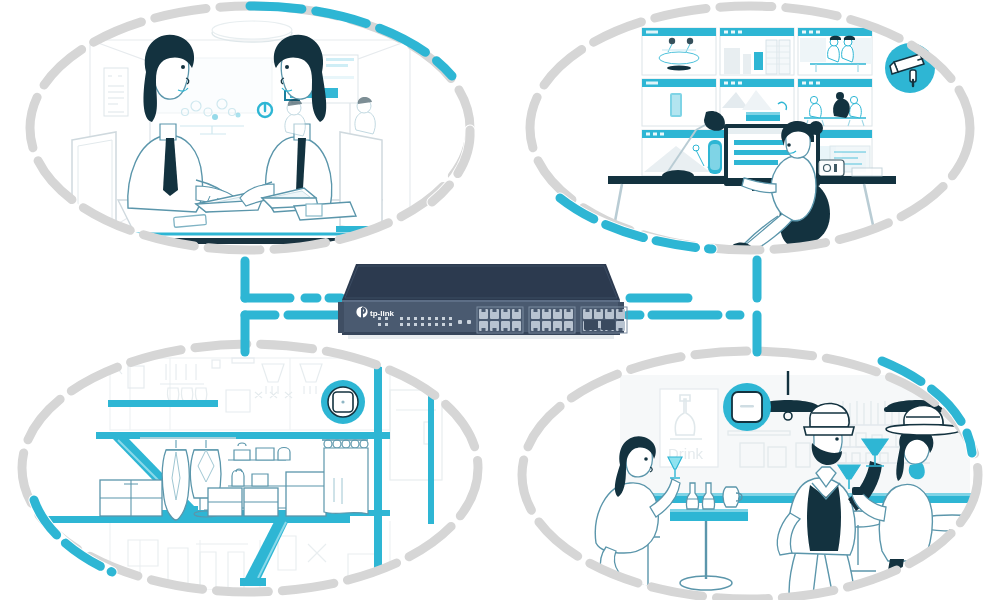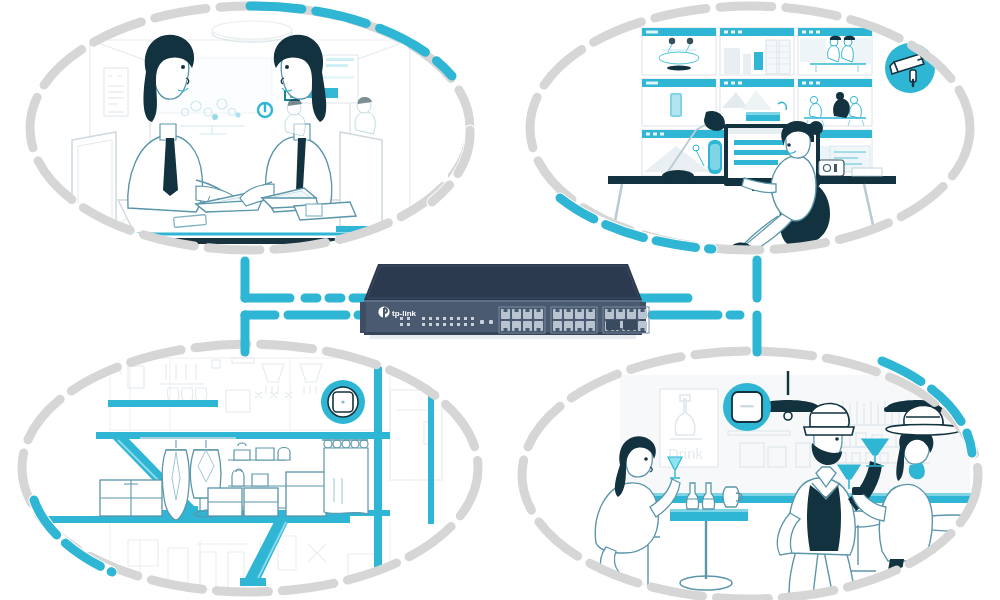--- a/index.html
+++ b/index.html
@@ -763,21 +763,21 @@
 
       <path d="M630 298 L700 298" stroke-dasharray="58 12 12 0"></path>
       <path d="M757 298 L757 260"></path>
 
       <path d="M628 315 L640 315"></path>
       <path d="M652 315 L740 315" stroke-dasharray="66 12 12 12"></path>
       <path d="M757 315 L757 352"></path>
     </g>
   </svg>
 
-  <div class="scene" style="left:356px; top:258px; width:300px; height:90px; z-index:10;">
+  <div class="scene" style="left:334px; top:258px; width:300px; height:90px; z-index:10;">
     <svg class="svgfull" viewBox="0 0 300 90">
 
       <path d="M22 6 L272 6 L286 42 L8 42 Z" fill="#2c3a4f"></path>
       <path d="M24 8 L270 8 L283 40 L11 40 Z" fill="none" stroke="#3b4c63" stroke-width="1"></path>
 
       <rect x="8" y="42" width="278" height="35" fill="#4a5a70"></rect>
       <rect x="8" y="42" width="278" height="2" fill="#5d6e86"></rect>
       <rect x="8" y="74" width="278" height="3" fill="#36455a"></rect>
 
       <rect x="4" y="44" width="6" height="31" fill="#3f4e63"></rect>

